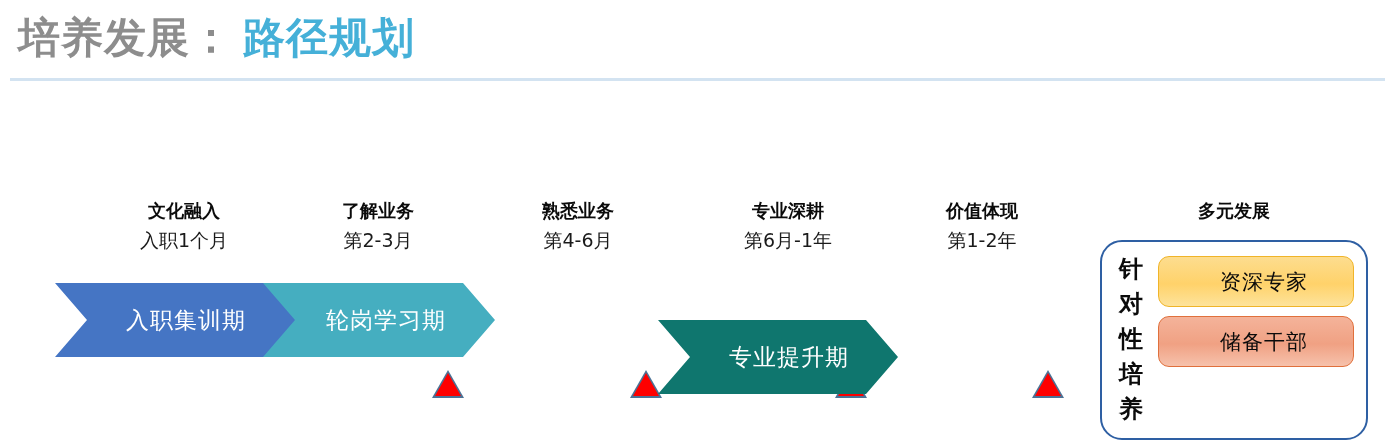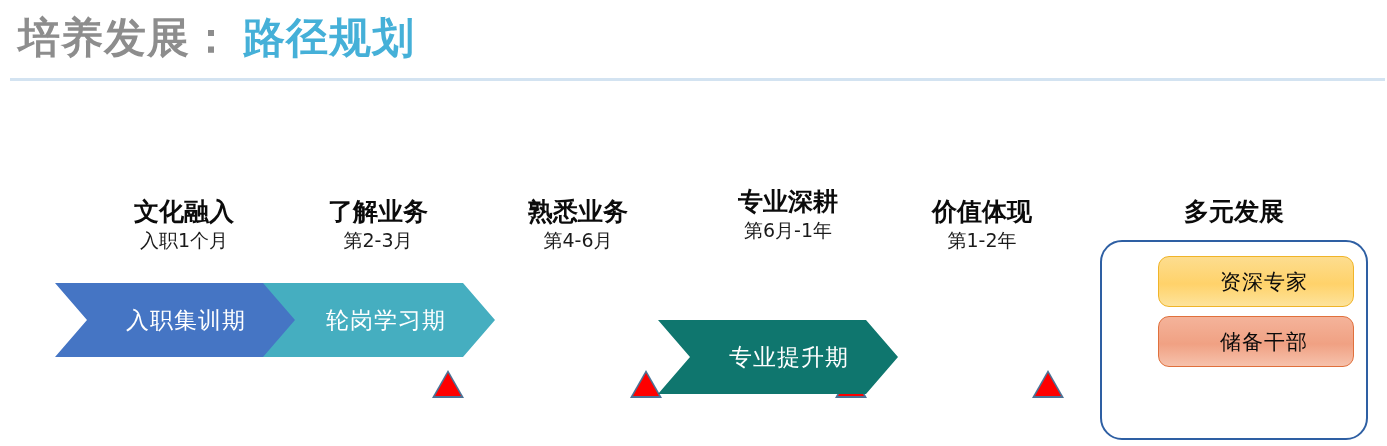--- a/index.html
+++ b/index.html
@@ -37,21 +37,21 @@
     background: #d3e3f1;
   }
 
   
   .stage-head {
     position: absolute;
     text-align: center;
     width: 200px;
   }
   .stage-title {
-    font-size: 25px;
+    font-size: 18px;
     font-weight: bold;
     color: #0b0b0b;
     line-height: 32px;
     white-space: nowrap;
   }
   .stage-sub {
     font-size: 19px;
     color: #1a1a1a;
     line-height: 26px;
     white-space: nowrap;
@@ -177,21 +177,21 @@
       <div class="stage-sub">入职1个月</div>
     </div>
     <div class="stage-head" style="left: 278px; top: 195px;">
       <div class="stage-title">了解业务</div>
       <div class="stage-sub">第2-3月</div>
     </div>
     <div class="stage-head" style="left: 478px; top: 195px;">
       <div class="stage-title">熟悉业务</div>
       <div class="stage-sub">第4-6月</div>
     </div>
-    <div class="stage-head" style="left: 688px; top: 185px;">
+    <div class="stage-head" style="left: 688px; top: 195px;">
       <div class="stage-title">专业深耕</div>
       <div class="stage-sub">第6月-1年</div>
     </div>
     <div class="stage-head" style="left: 882px; top: 195px;">
       <div class="stage-title">价值体现</div>
       <div class="stage-sub">第1-2年</div>
     </div>
   </div>
 
 <div id="chevrons">
@@ -220,19 +220,20 @@
       <div class="tri"></div>
     </div>
   </div>
 
 <div id="panel-heading-holder">
     <div class="stage-head" style="left: 1134px; top: 195px;">
       <div class="stage-title">多元发展</div>
     </div>
   </div>
 <div id="panel">
+  <div id="panel-vertical-label">针对性培养</div>
   <div class="pill" id="pill-0">
     <span>资深专家</span>
   </div>
   <div class="pill" id="pill-1">
     <span>储备干部</span>
   </div>
 </div>
 
 </body></html>

